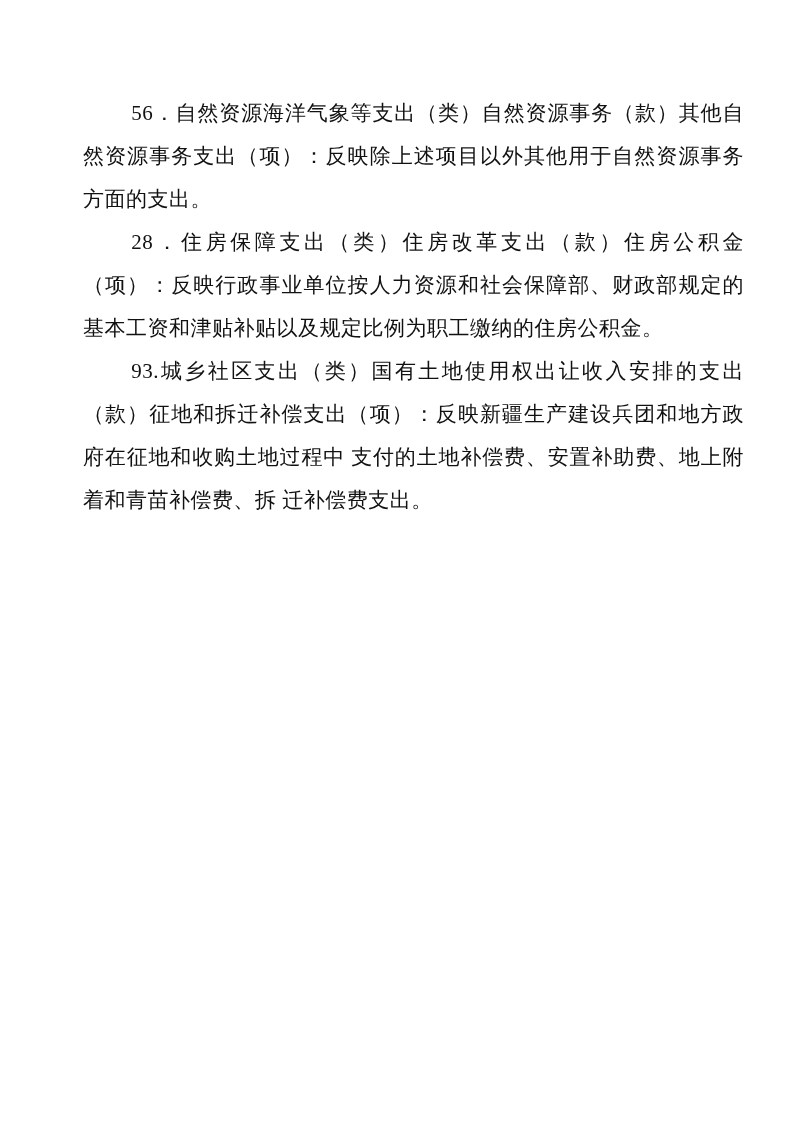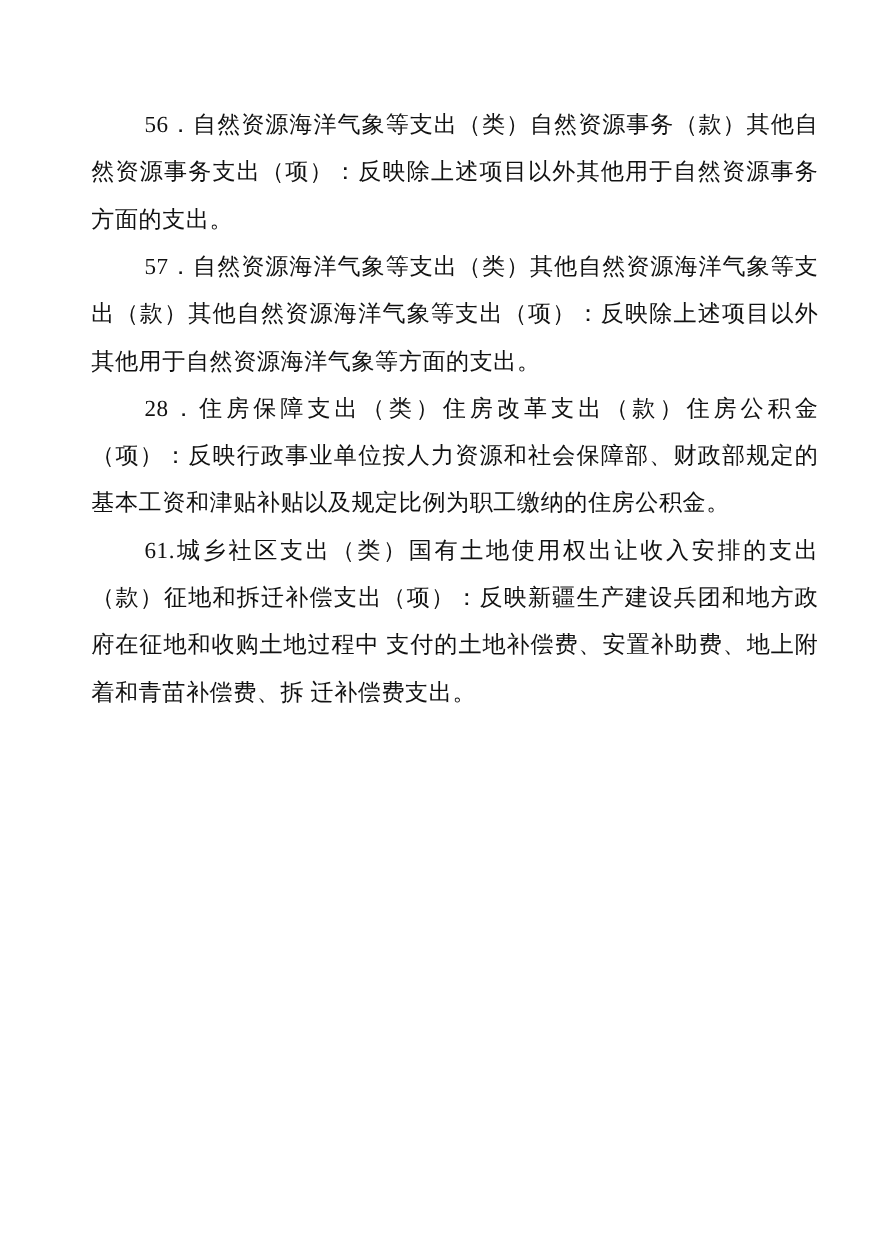--- a/index.html
+++ b/index.html
@@ -46,18 +46,17 @@
       color: #111111;
       letter-spacing: 1px;
     }
   </style>
 </head>
 <body>
 
 <div class="page">
   <div class="content">
     <p>56．自然资源海洋气象等支出（类）自然资源事务（款）其他自然资源事务支出（项）：反映除上述项目以外其他用于自然资源事务方面的支出。</p>
-    <p>57．自然资源海洋气象等支出（类）其他自然资源海洋气象等支出（款）其他自然资源海洋气象等支出（项）：反映除上述项目以外其他用于自然资源海洋气象等方面的支出。</p>
     <p>28．住房保障支出（类）住房改革支出（款）住房公积金（项）：反映行政事业单位按人力资源和社会保障部、财政部规定的 基本工资和津贴补贴以及规定比例为职工缴纳的住房公积金。</p>
-    <p>61.城乡社区支出（类）国有土地使用权出让收入安排的支出（款）征地和拆迁补偿支出（项）：反映新疆生产建设兵团和地方政府在征地和收购土地过程中 支付的土地补偿费、安置补助费、地上附着和青苗补偿费、拆 迁补偿费支出。</p>
+    <p>93.城乡社区支出（类）国有土地使用权出让收入安排的支出（款）征地和拆迁补偿支出（项）：反映新疆生产建设兵团和地方政府在征地和收购土地过程中 支付的土地补偿费、安置补助费、地上附着和青苗补偿费、拆 迁补偿费支出。</p>
   </div>
   <div class="footer">－ 33 －</div>
 </div>
 
 </body></html>

